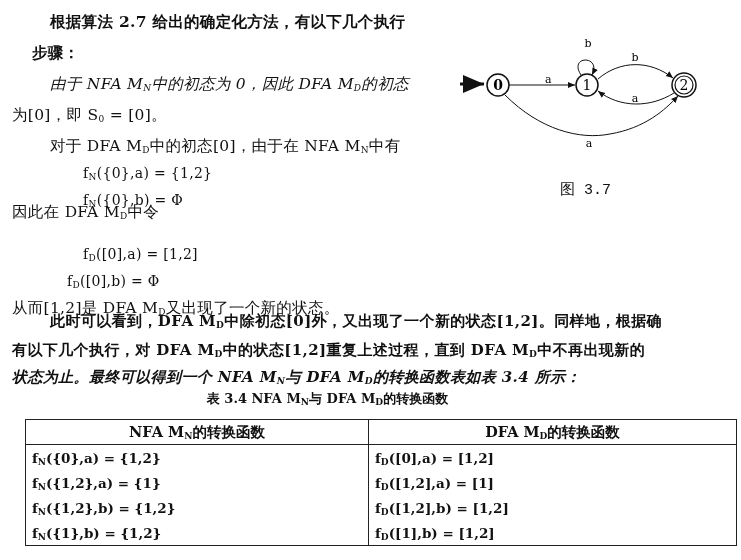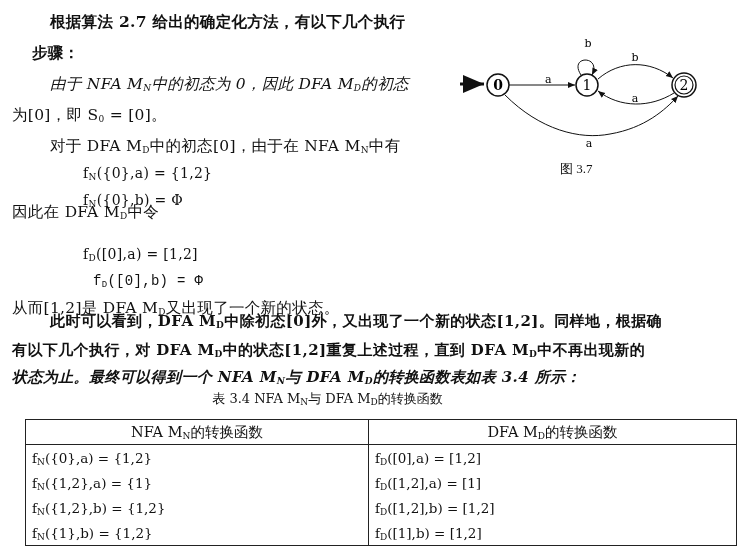--- a/index.html
+++ b/index.html
@@ -2,24 +2,24 @@
 <html><head>
 <meta charset="utf-8">
 <style>
   html, body { margin: 0; padding: 0; background: #ffffff; }
   body { width: 741px; height: 560px; position: relative; overflow: hidden;
          font-family: "DejaVu Serif", "Liberation Serif", serif; color: #111; }
   .line { position: absolute; font-size: 15.5px; line-height: 20px; white-space: nowrap; letter-spacing: 0.3px; }
   .bold { font-weight: bold; }
   sub { font-size: 9px; vertical-align: -2px; line-height: 0; }
   .diagram { position: absolute; left: 450px; top: 0; width: 291px; height: 190px; }
-  .caption { position: absolute; font-size: 13px; font-family: Liberation Serif, serif; }
-  .tcap { position: absolute; left: 0; width: 655px; top: 390px; text-align: center; font-size: 13px; font-weight: normal; }
+  .caption { position: absolute; font-size: 15px; font-family: Liberation Mono, monospace; margin-top: 20px; }
+  .tcap { position: absolute; left: 0; width: 655px; top: 390px; text-align: center; font-size: 13px; font-weight: bold; }
   table.tbl { position: absolute; left: 25px; top: 419px; width: 712px; border-collapse: collapse; font-size: 13.5px; }
-  table.tbl th, table.tbl td { border: 1.5px solid #222; padding: 0 6px; height: 25px; text-align: left; font-weight: normal; }
+  table.tbl th, table.tbl td { border: 1.5px solid #222; padding: 0 6px; height: 25px; text-align: left; font-weight: bold; }
   table.tbl th { text-align: center; font-size: 14.5px; height: 24px; }
   table.tbl td { border-top: none; border-bottom: none; }
   table.tbl tr:last-child td { border-bottom: 1.5px solid #222; }
   table.tbl td.c1, table.tbl th.c1 { width: 330px; }
 </style>
 </head>
 <body>
 
 <div class="line bold" style="left:50px; top:12px;">根据算法 2.7 给出的确定化方法，有以下几个执行</div>
 <div class="line bold" style="left:12px; top:43px;margin-left:20px;">步骤：</div>
@@ -38,21 +38,21 @@
 </div>
 <div class="line" style="left:83px; top:190px; font-size:14px;">
   <span>f</span><sub>N</sub><span>({0},b) = Φ</span>
 </div>
 <div class="line" style="left:12px; top:202px;">
   <span>因此在 DFA M</span><sub>D</sub><span>中令</span>
 </div>
 <div class="line" style="left:83px; top:244px; font-size:14px;">
   <span>f</span><sub>D</sub><span>([0],a) = [1,2]</span>
 </div>
-<div class="line" style="left:93px; top:271px; font-size:14px;font-family:Liberation Mono, monospace;">
+<div class="line" style="left:67px; top:271px; font-size:14px;">
   <span>f</span><sub>D</sub><span>([0],b) = Φ</span>
 </div>
 <div class="line" style="left:12px; top:298px;">
   <span>从而[1,2]是 DFA M</span><sub>D</sub><span>又出现了一个新的状态。</span>
 </div>
 
 <div class="line bold" style="left:50px; top:311px; font-size:15px; letter-spacing:0.4px;">
   <span>此时可以看到，DFA M</span><sub>D</sub><span>中除初态[0]外，又出现了一个新的状态[1,2]。同样地，根据确</span>
 </div>
 <div class="line bold" style="left:12px; top:340px; font-size:15px; letter-spacing:0.4px;">

